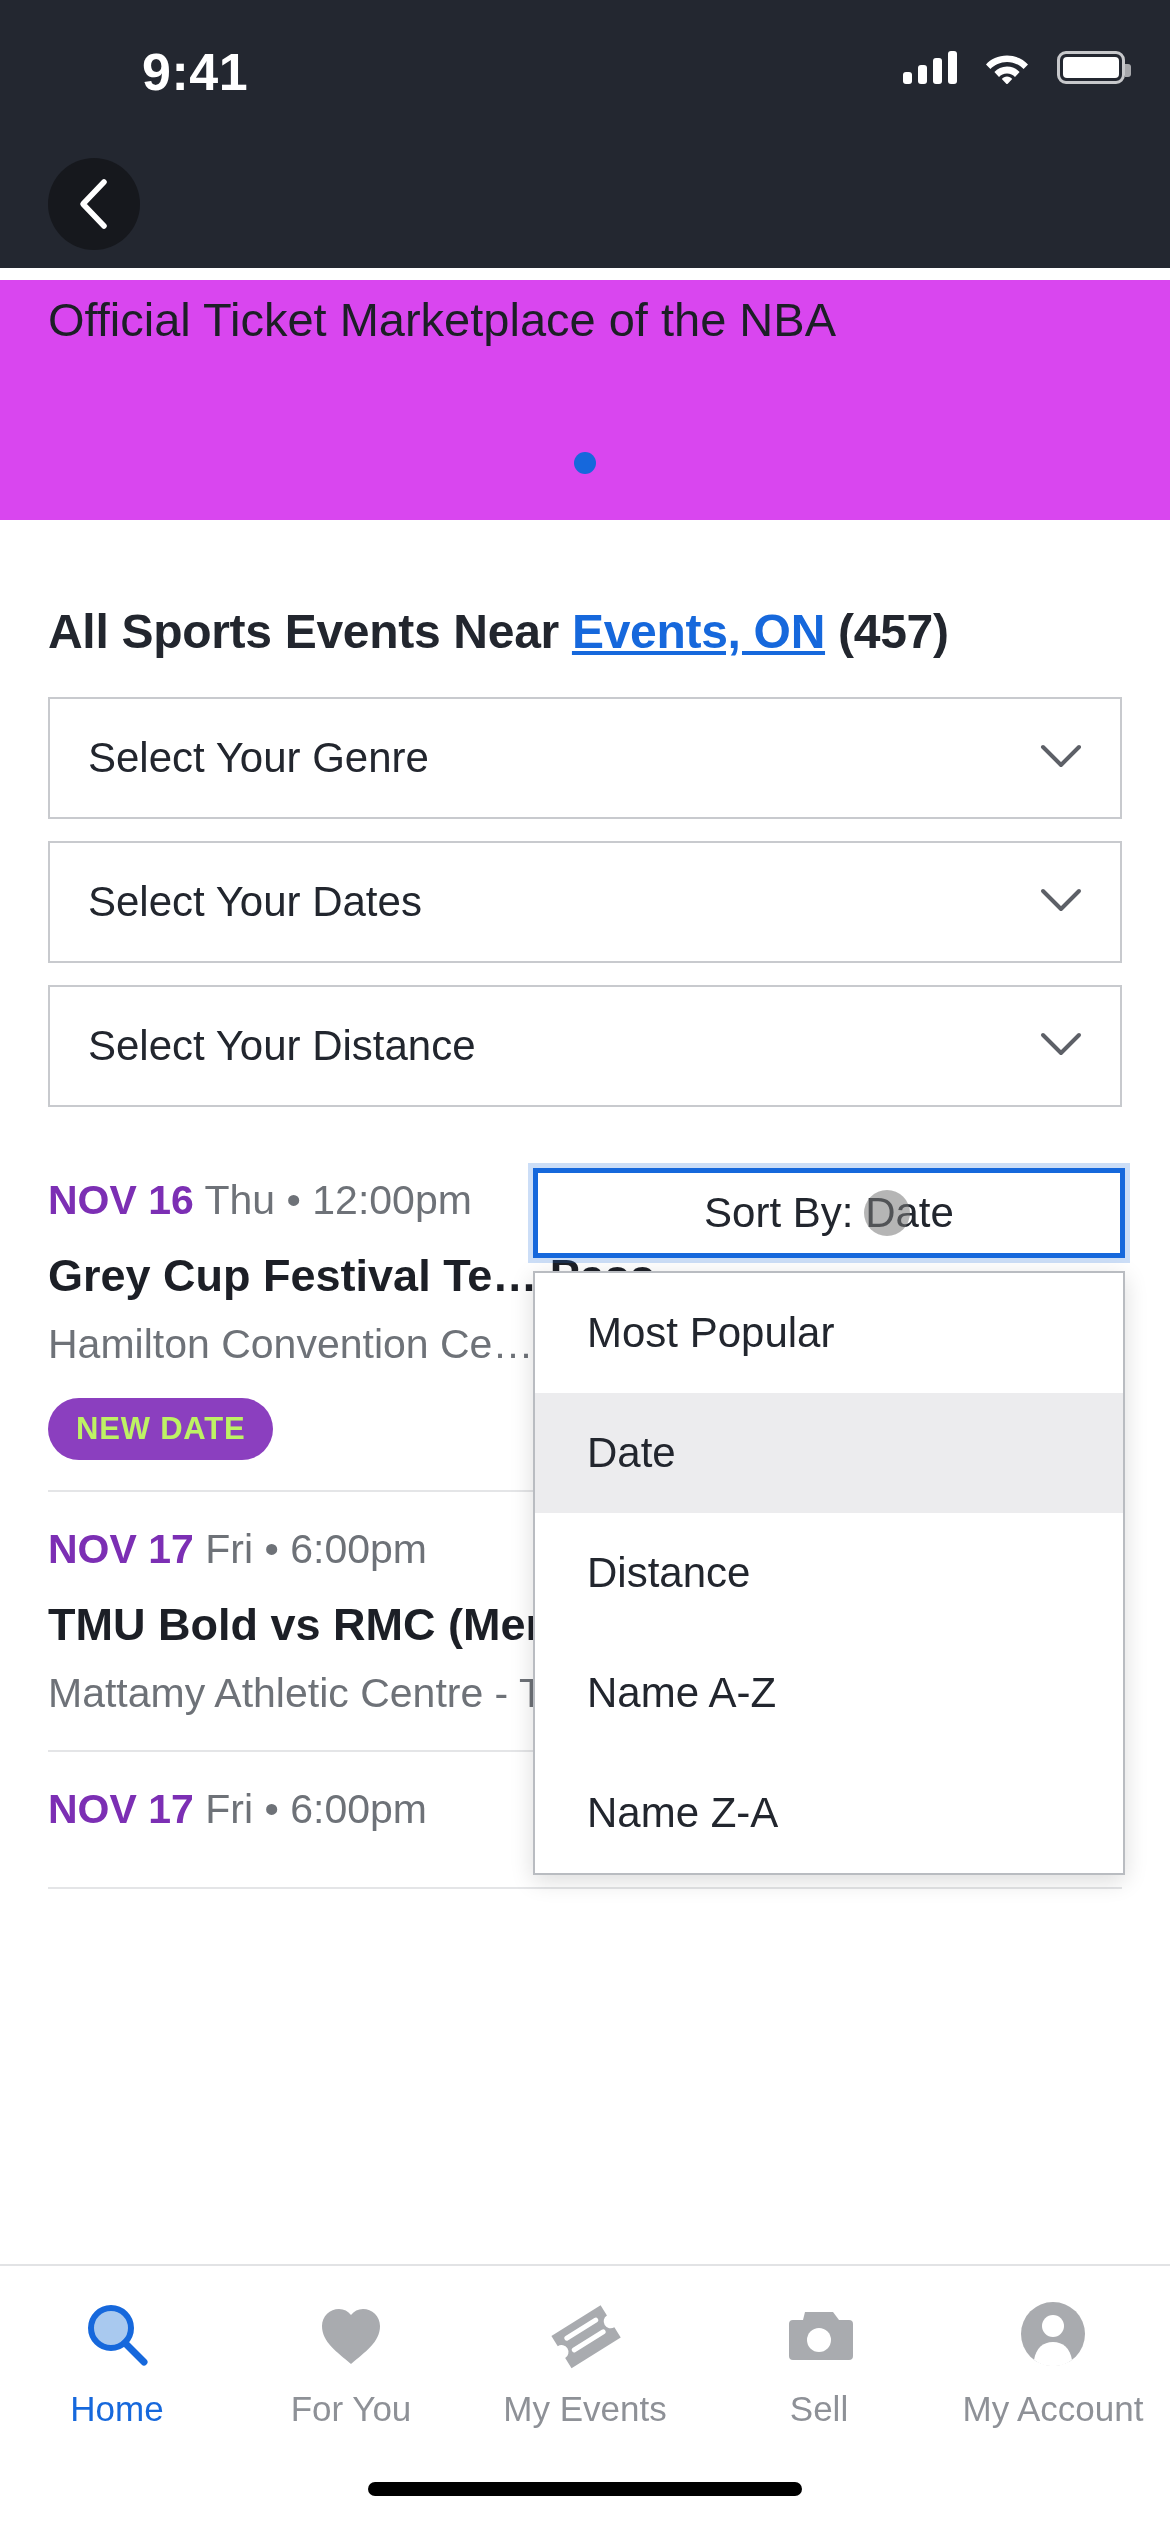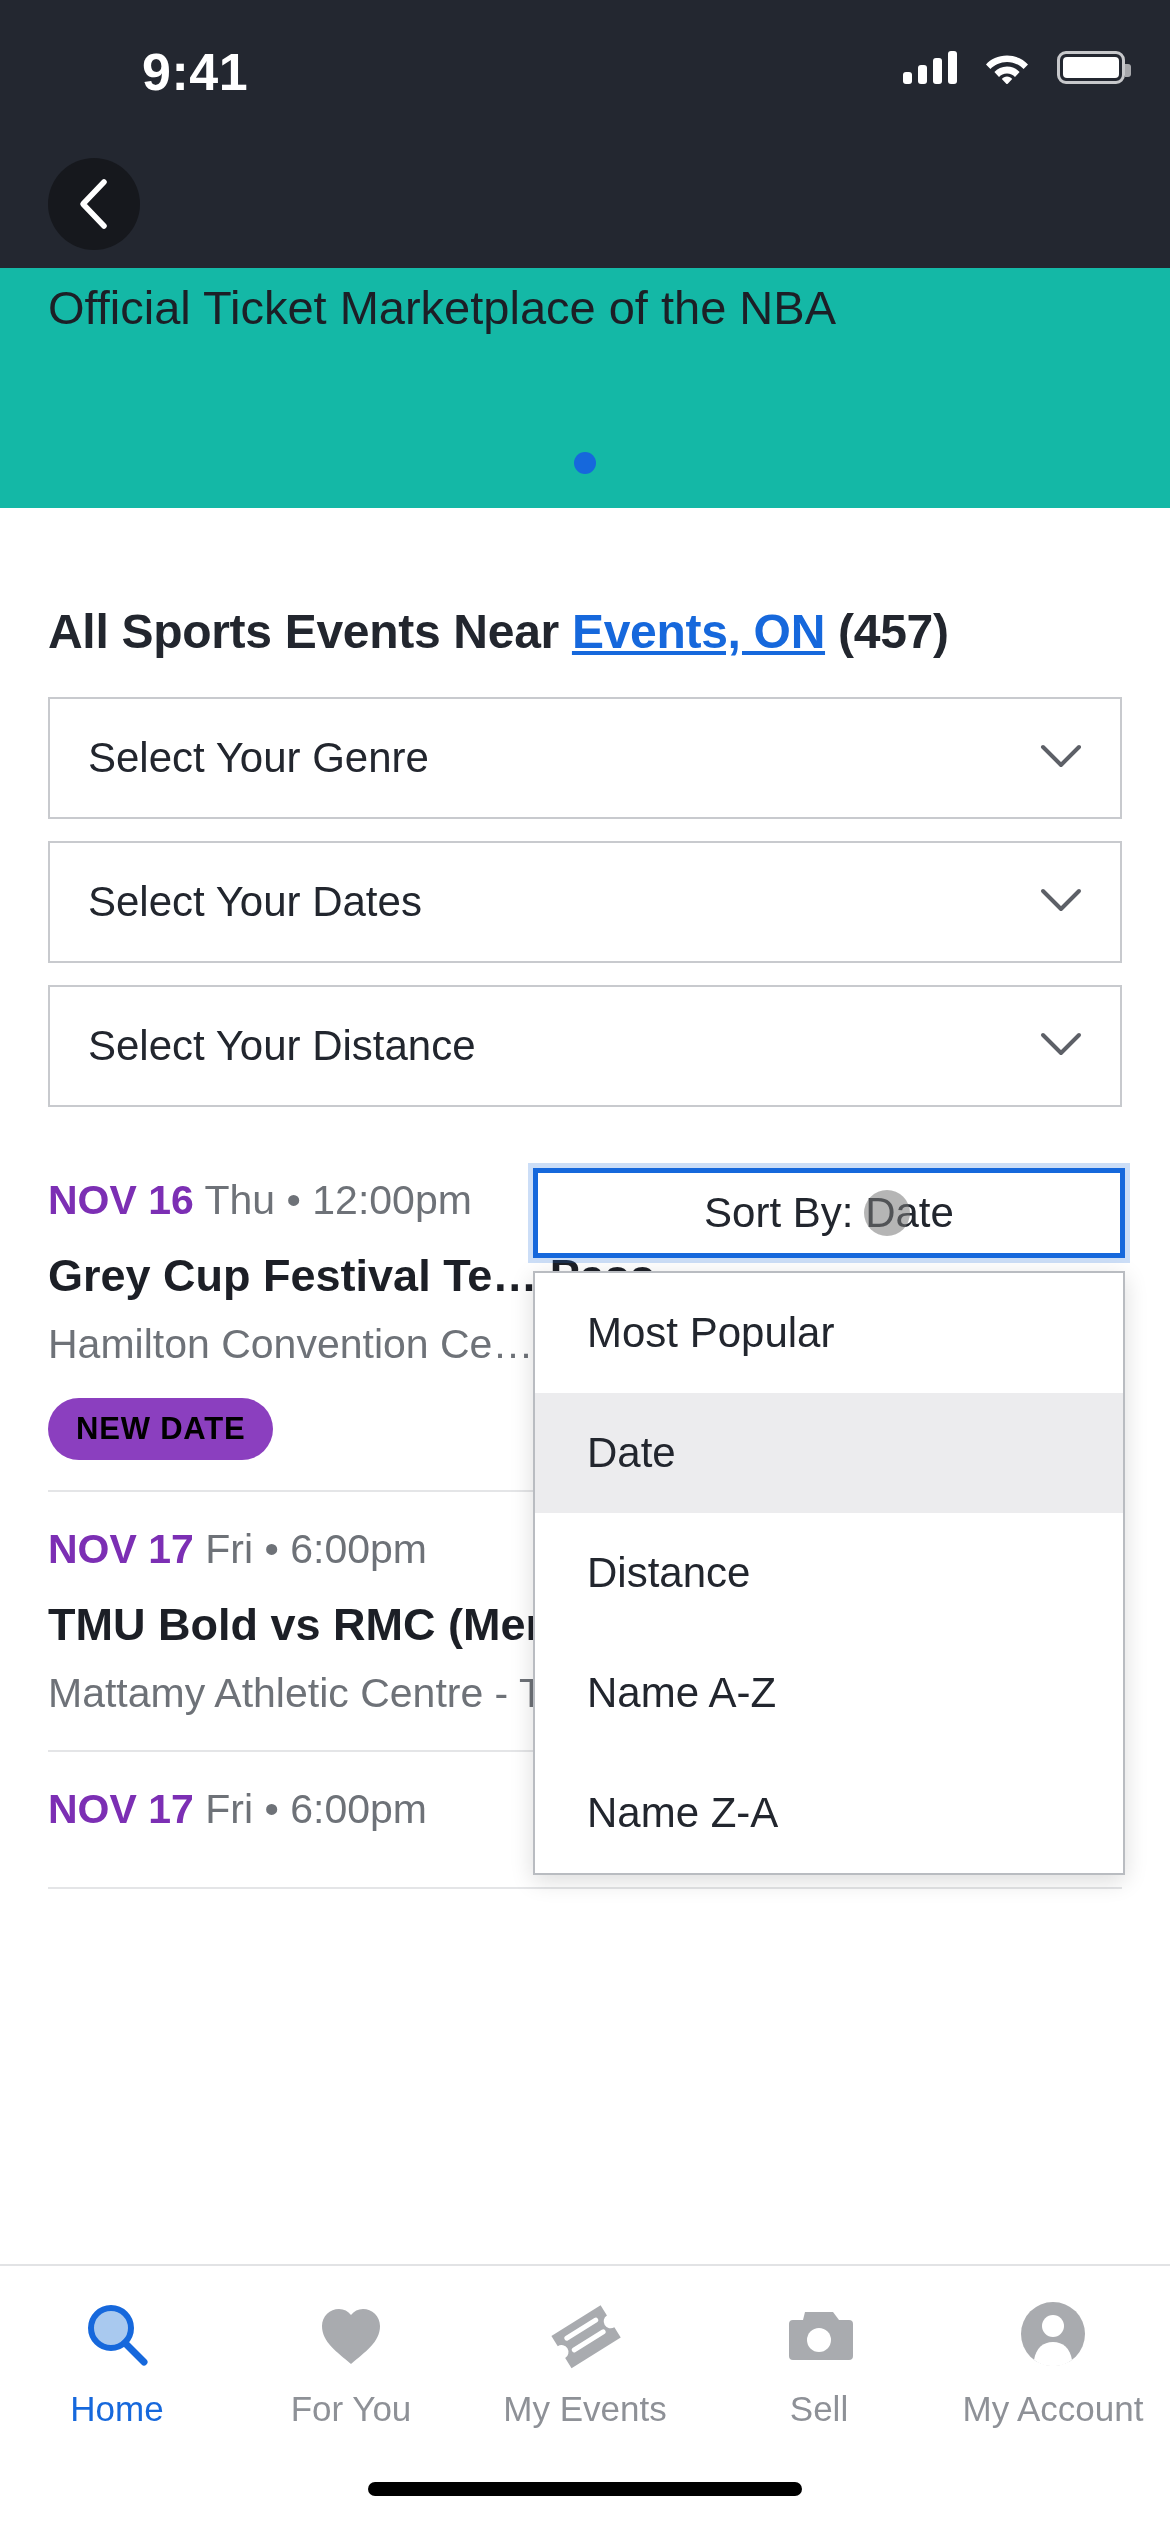--- a/index.html
+++ b/index.html
@@ -50,22 +50,22 @@
   .back-btn {
     position:absolute; left:48px; top:158px;
     width:92px; height:92px; border-radius:50%;
     background:#16181d; display:flex; align-items:center; justify-content:center;
     cursor:pointer;
   }
   .back-btn svg { display:block; }
 
   
   .promo {
-    position:absolute; top:268px; left:0; width:1170px; height:240px;
-    background:#14b8a6;
+    position:absolute; top:280px; left:0; width:1170px; height:240px;
+    background:#d946ef;
   }
   .promo-text {
     position:absolute; left:48px; top:12px;
     font-size:47px; color:#1c1f26; font-weight:400; white-space:nowrap;
   }
   .carousel-dots {
     position:absolute; top:452px; left:0; width:1170px;
     display:flex; justify-content:center; gap:18px;
   }
   .dot { width:22px; height:22px; border-radius:50%; background:#1668dc; }
@@ -124,21 +124,21 @@
   .ev-meta { font-size:41px; margin-bottom:24px; white-space:nowrap; }
   .ev-date { color:#7c2fb4; font-weight:700; }
   .ev-when { color:#6e7278; font-weight:400; }
   .ev-title {
     font-size:45px; font-weight:700; color:#1c1f26;
     line-height:1.25; margin-bottom:14px;
   }
   .ev-venue { font-size:41px; color:#6e7278; line-height:1.3; }
   .badge {
     display:inline-block; margin-top:26px;
-    background:#8b3fbf; color:#000000;
+    background:#8b3fbf; color:#bef264;
     font-size:31px; font-weight:700; letter-spacing:0.8px;
     padding:13px 28px; border-radius:40px;
   }
 
   .event.clipped { overflow:hidden; }
 
   
   .tabbar {
     position:absolute; left:0; bottom:0; width:1170px; height:268px;
     background:#ffffff; border-top:2px solid #e2e3e5;

